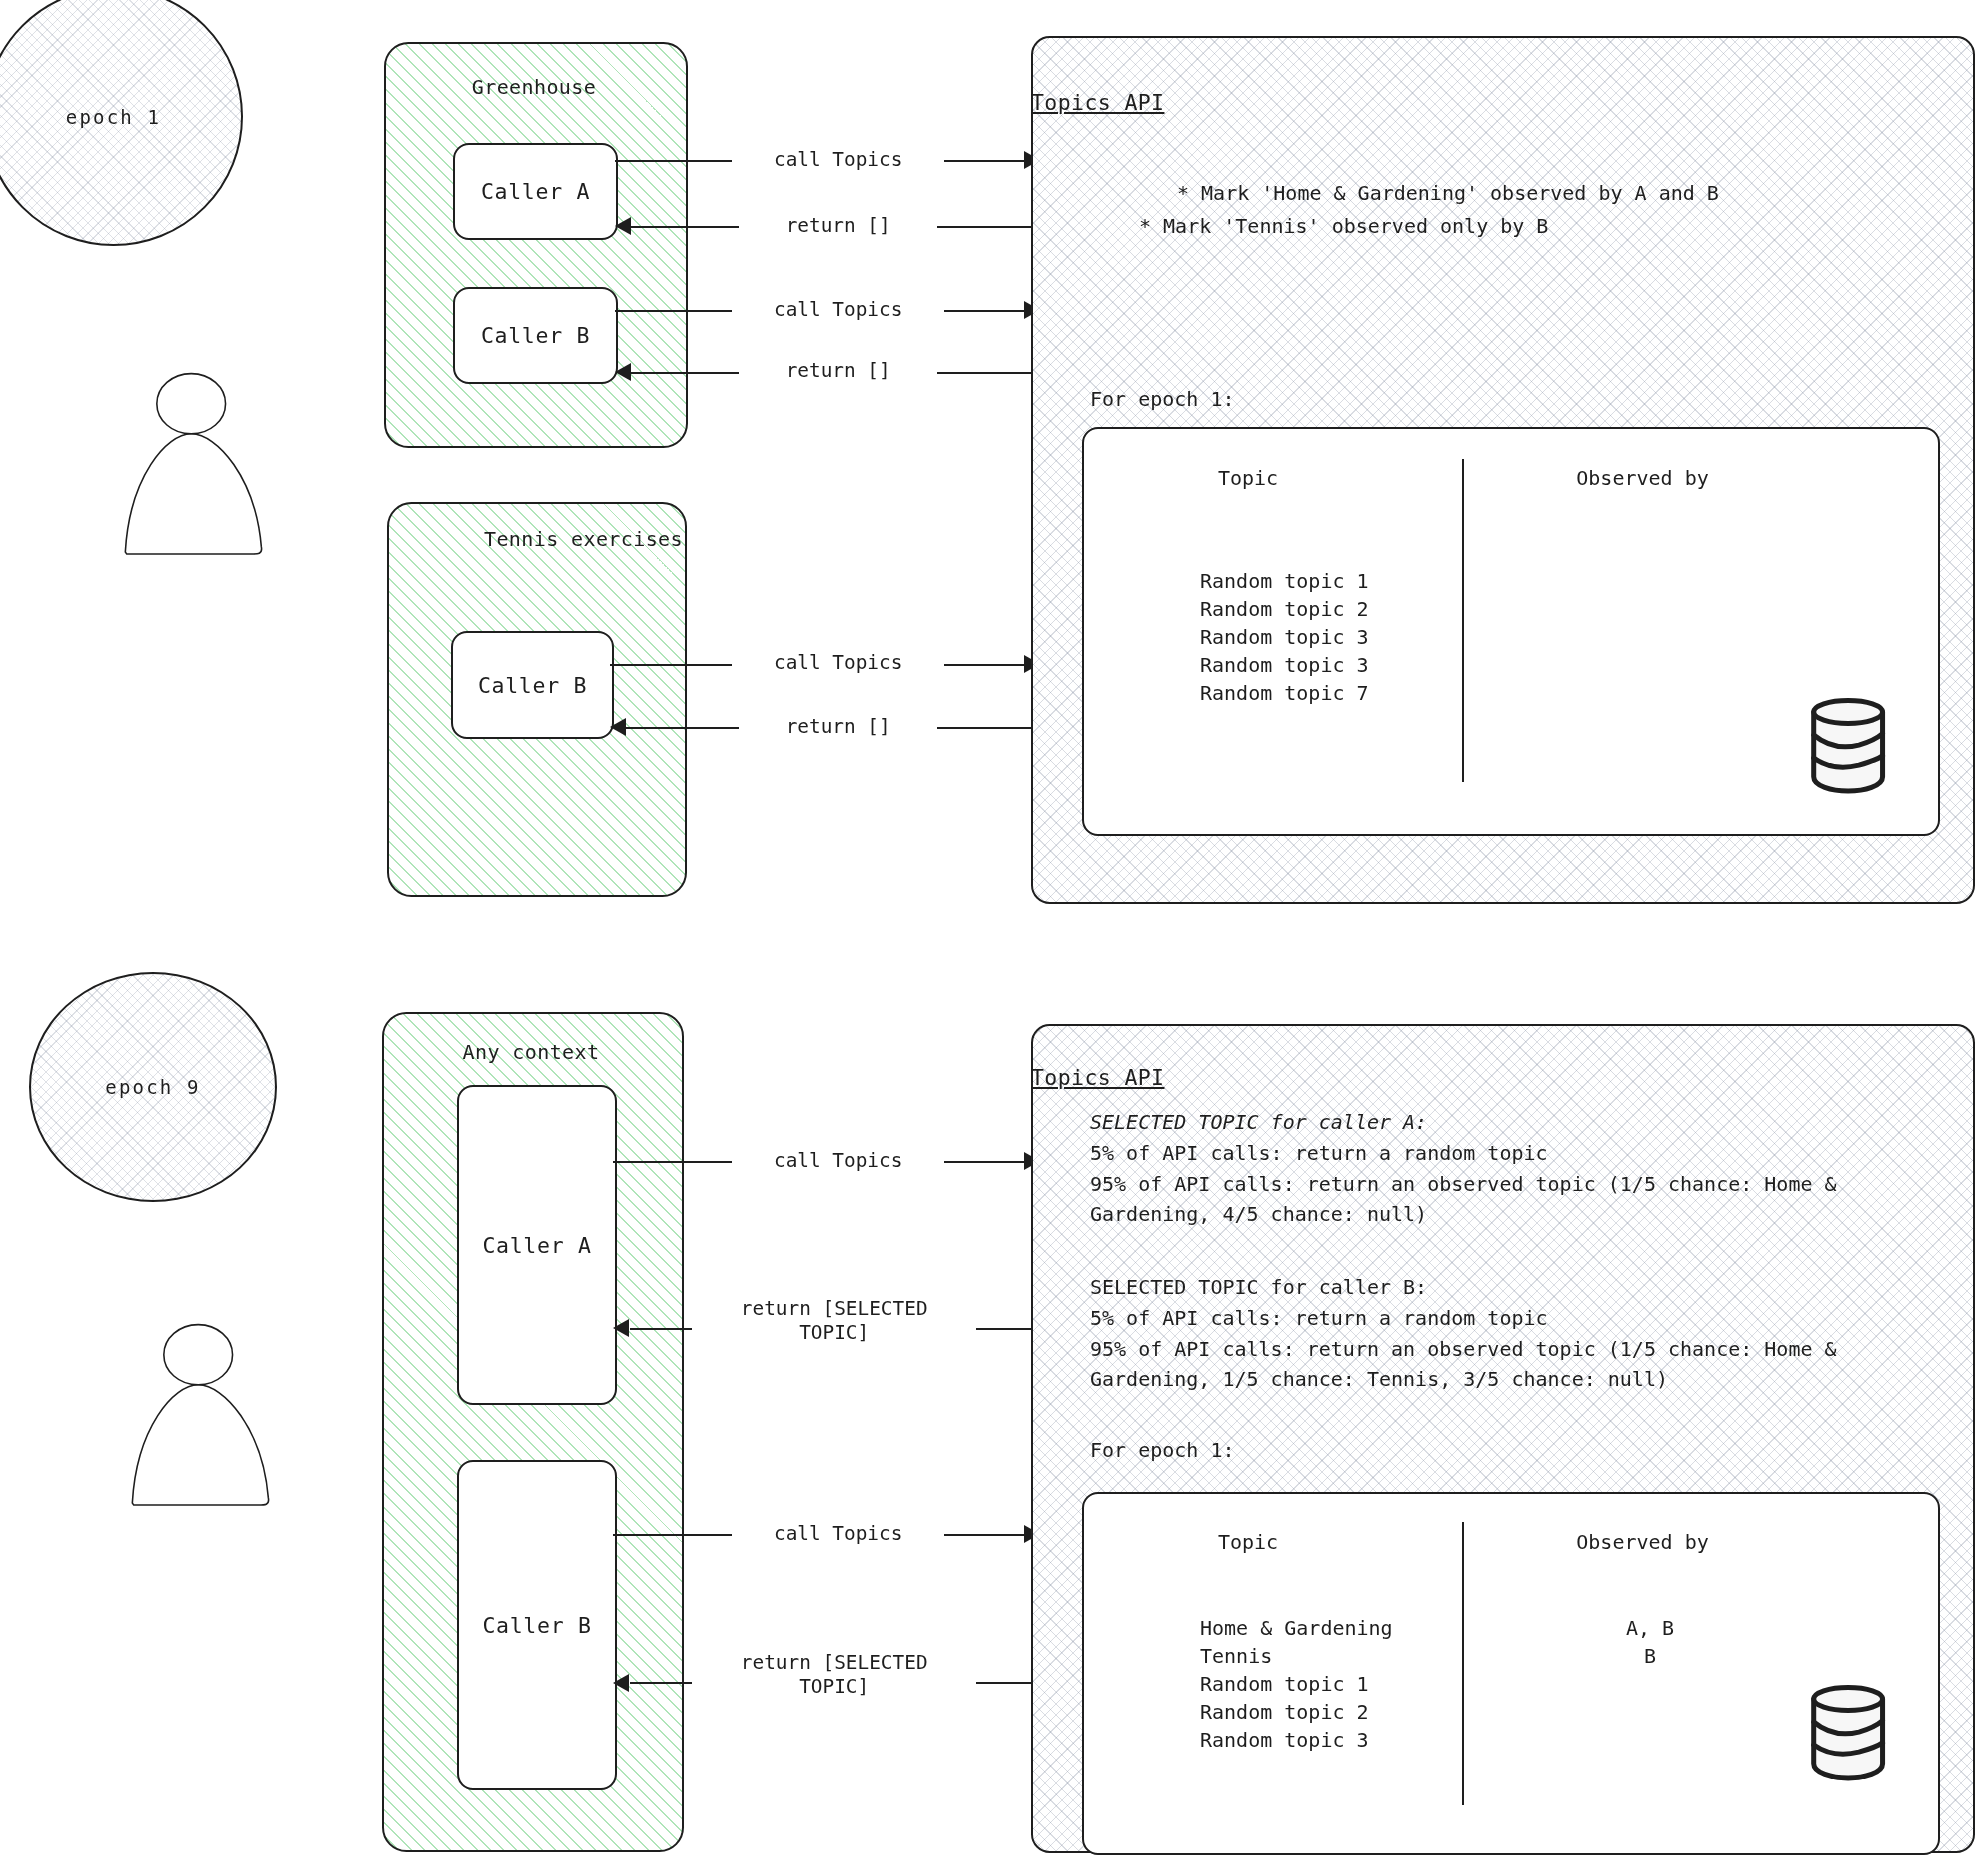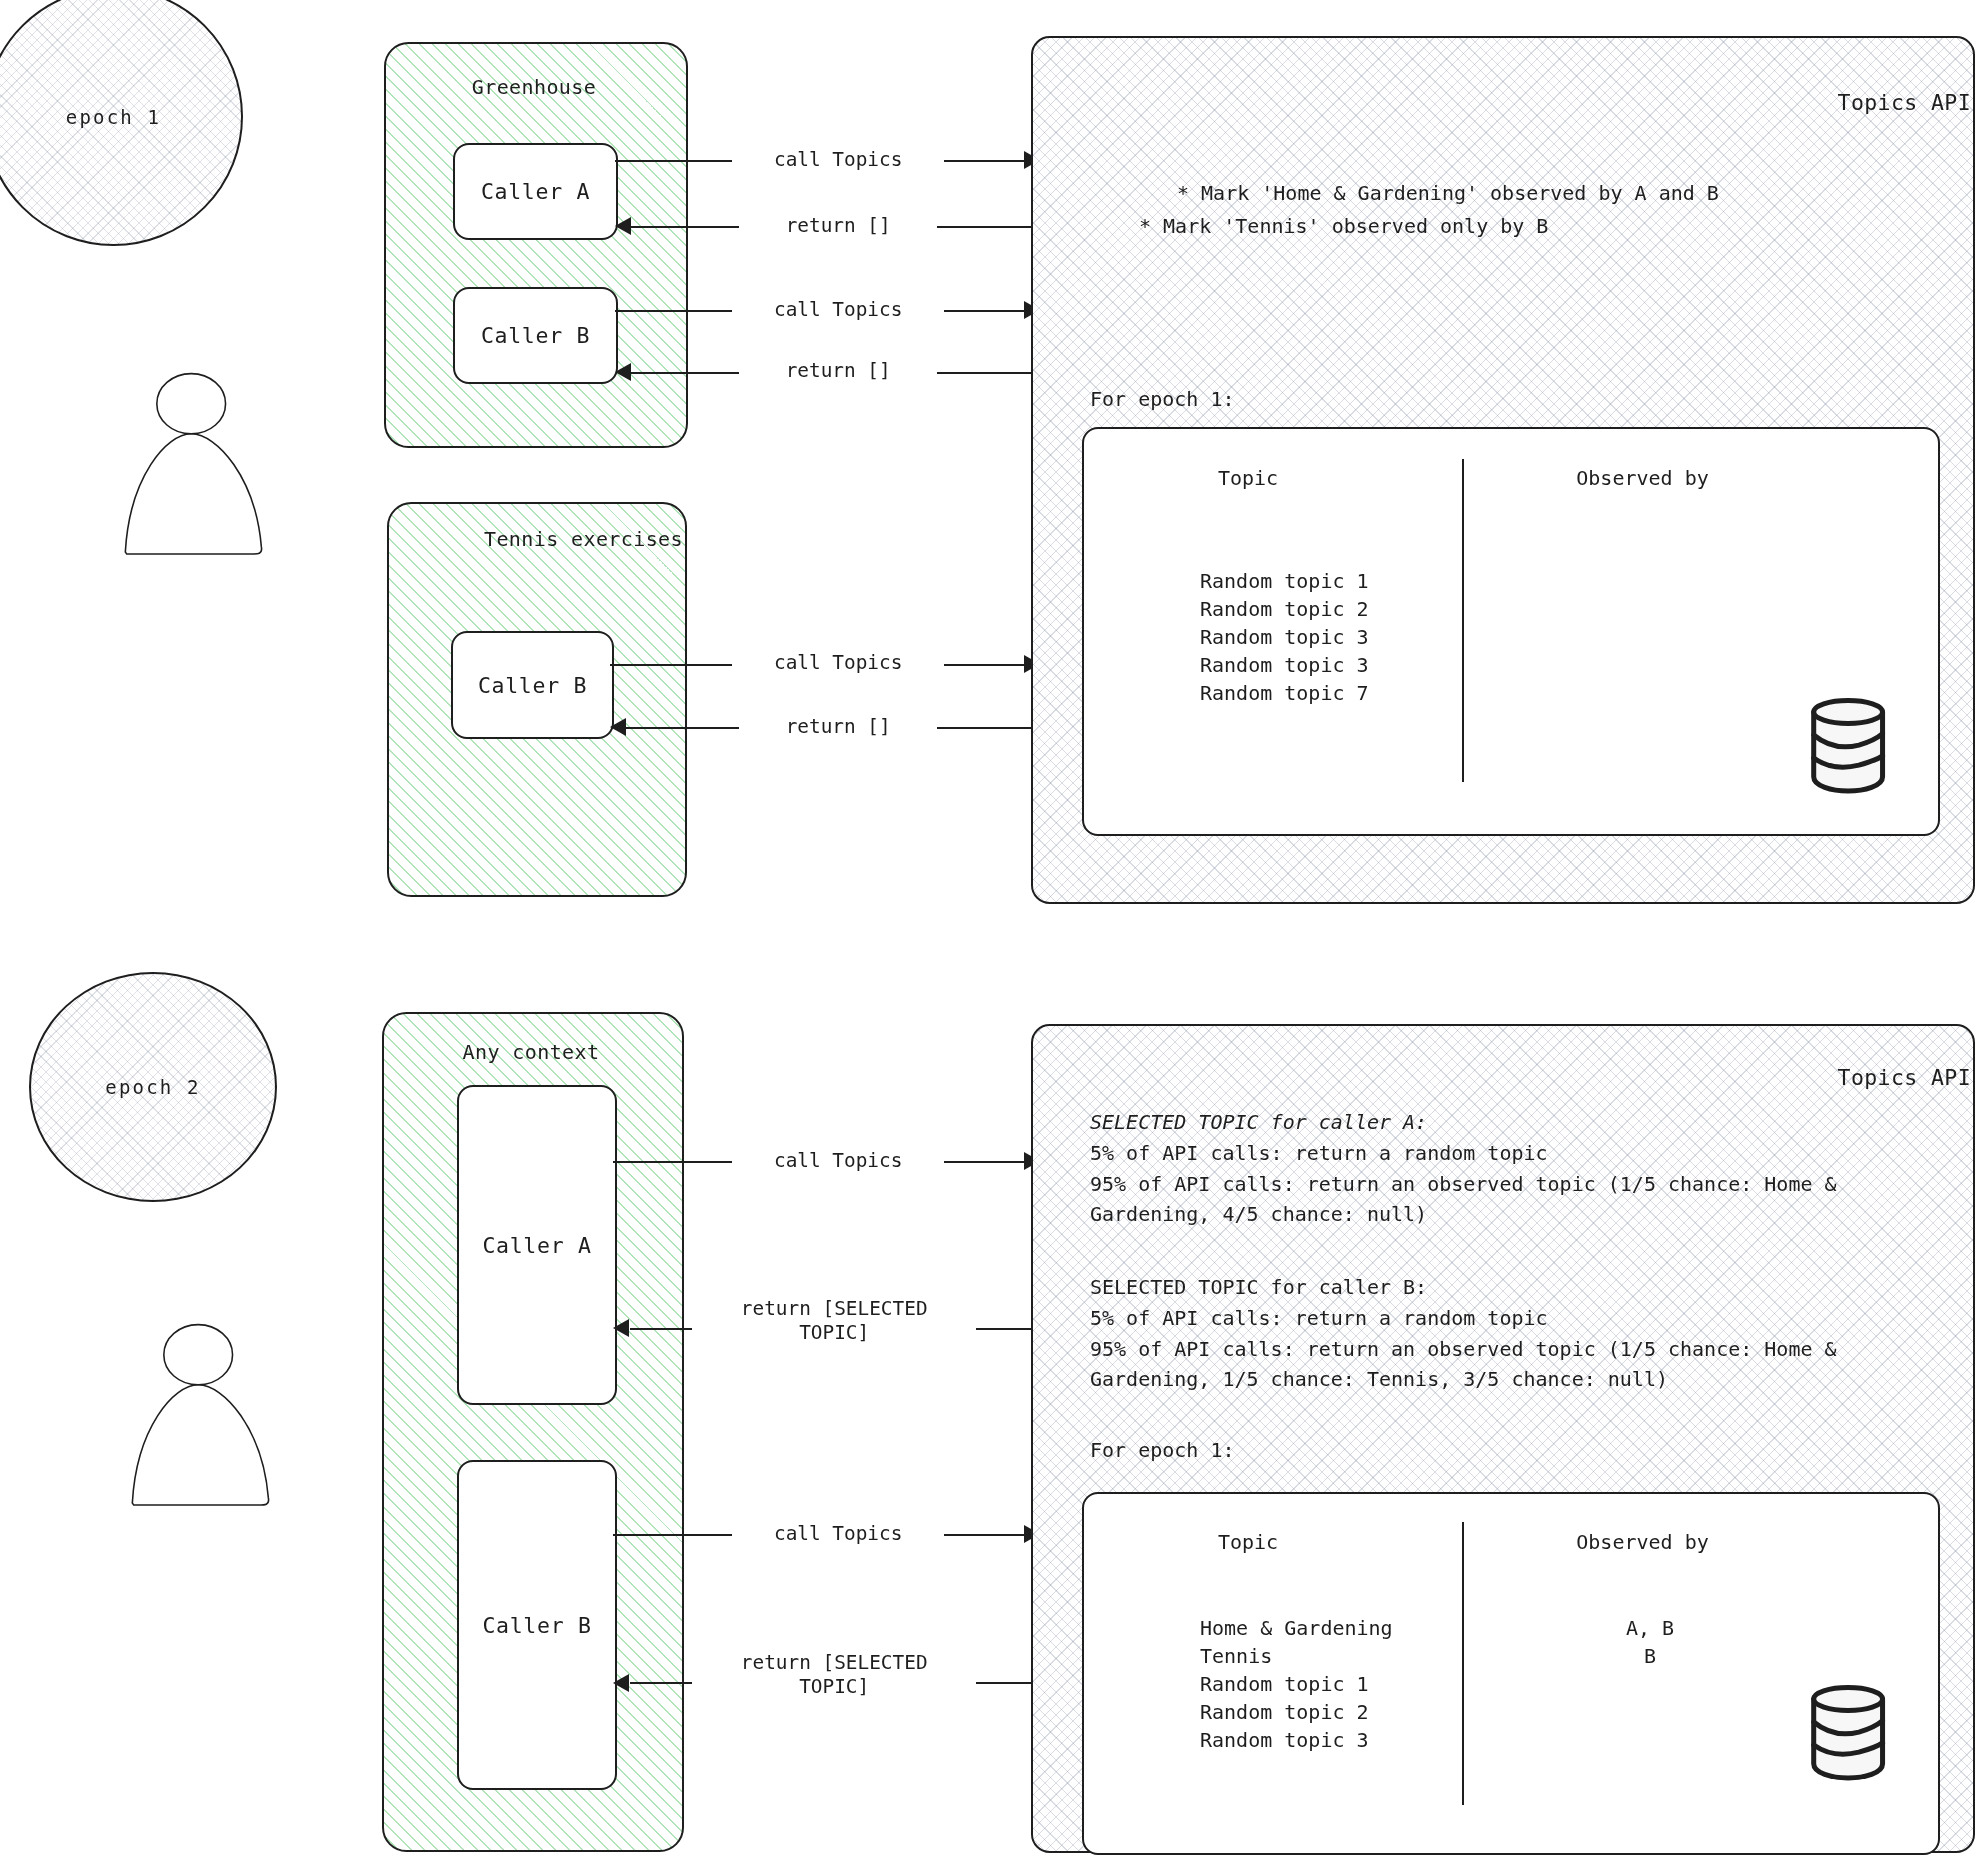--- a/index.html
+++ b/index.html
@@ -42,21 +42,21 @@
   .callerbox{
     background:#ffffff;border:2.5px solid #1e1e1e;border-radius:16px;
     display:flex;align-items:center;justify-content:center;
   }
 
   
   .t-mono{font-family:"DejaVu Sans Mono","Liberation Mono",monospace;}
   .lbl-section{font-size:20px;letter-spacing:0.4px;}
   .lbl-caller{font-size:21.5px;letter-spacing:0.7px;}
   .lbl-epoch{font-size:19px;letter-spacing:2.2px;}
-  .api-title{font-size:21.5px;text-align:right;letter-spacing:0.4px;}
+  .api-title{font-size:21.5px;text-align:left;letter-spacing:0.4px;text-decoration:underline;}
   .api-bullet{font-size:20px;line-height:1.45;}
   .api-para{font-size:20px;line-height:1.48;}
   .forepoch{font-size:20px;}
   .tbl-head{font-size:20px;text-align:center;}
   .tbl-cell{font-size:20px;line-height:1.4;white-space:nowrap;}
   .arrow-label{
     font-size:19.4px;line-height:1.25;text-align:center;
     background:#ffffff;padding:0 5.7px;white-space:pre-line;
   }
 
@@ -163,21 +163,21 @@
     <g fill="#f7f7f7" stroke="#1e1e1e" stroke-width="7" stroke-linejoin="round" stroke-linecap="round">
       <path d="M23 28 L23 118 C23 131, 48 138, 71 138 C94 138, 119 131, 119 118 L119 28 Z"></path>
       <ellipse cx="71" cy="28" rx="48" ry="16"></ellipse>
       <path d="M23 60 C 40 74, 62 80, 86 74 C 100 70, 112 64, 119 58" fill="none"></path>
       <path d="M23 92 C 40 104, 62 108, 86 102 C 100 98, 112 94, 119 89" fill="none"></path>
     </g>
   </svg>
 </div>
 
 <div class="abs epochcircle" style="left:29px;top:972px;width:244px;height:226px;">
-  <span class="t-mono lbl-epoch">epoch 2</span>
+  <span class="t-mono lbl-epoch">epoch 9</span>
 </div>
 
 <div class="abs person" style="left:118px;top:1313px;width:179px;height:208px;">
   <svg width="179" height="208" viewBox="0 0 250 290">
     <ellipse cx="112" cy="58" rx="48" ry="42" fill="none" stroke="#1e1e1e" stroke-width="2.2"></ellipse>
     <path d="M20 265 C 26 160, 78 100, 112 100 C 148 100, 202 162, 210 258 C 212 268, 205 268, 196 268 L 22 268 Z" fill="none" stroke="#1e1e1e" stroke-width="2.2"></path>
   </svg>
 </div>
 
 <div class="abs greenbox" style="left:382px;top:1012px;width:298px;height:836px;"></div>

